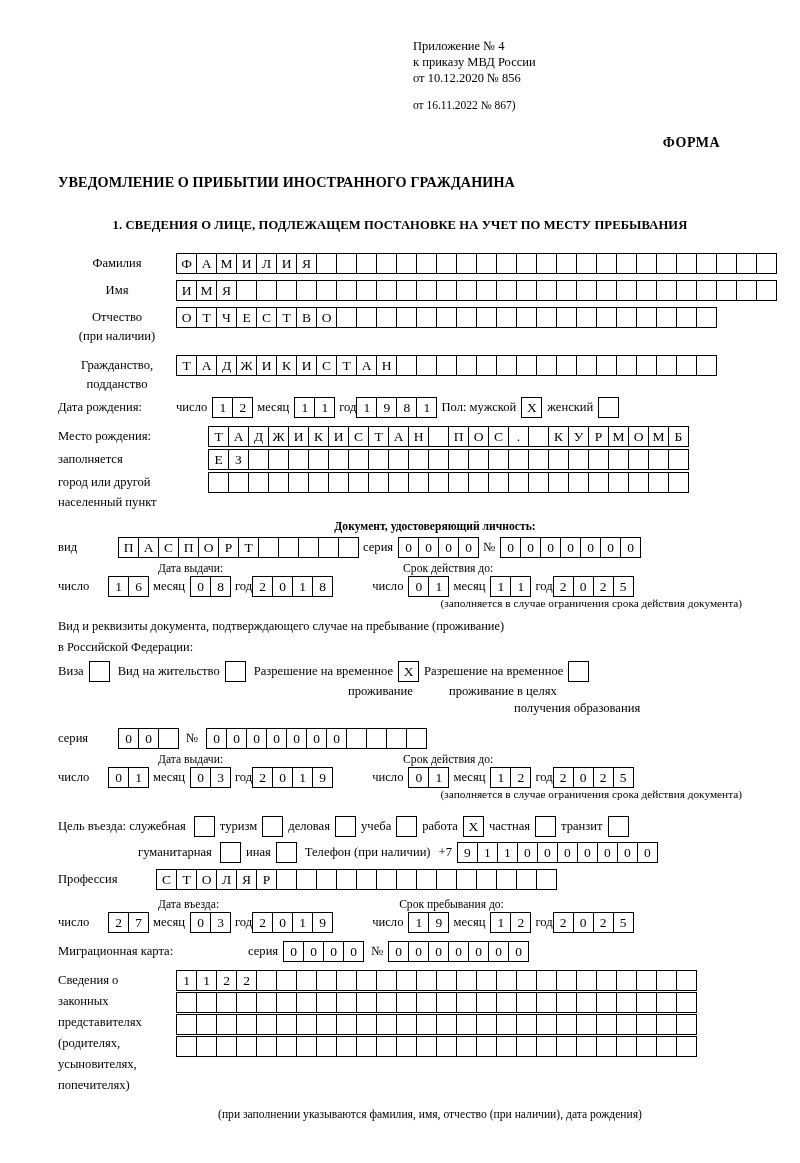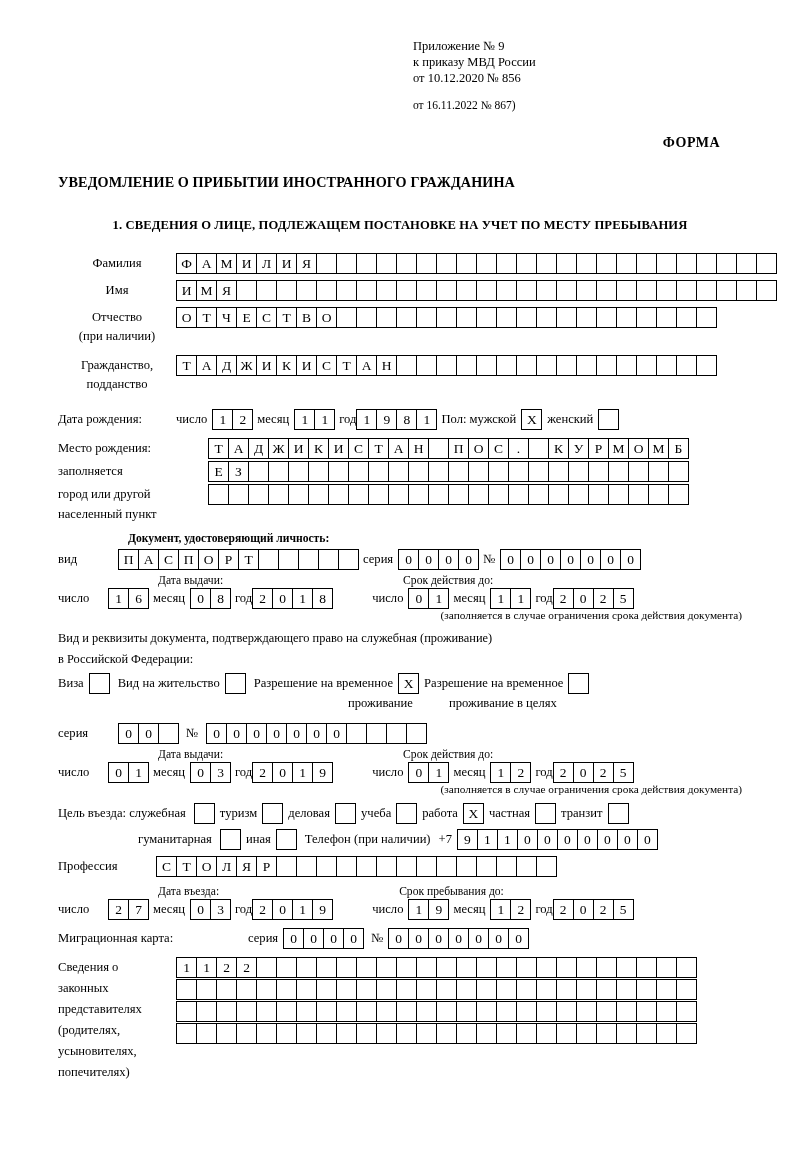--- a/index.html
+++ b/index.html
@@ -113,20 +113,21 @@
     width: 150px;
     font-size: 12.6px;
     flex: none;
   }
   .note-r {
     font-size: 11.3px;
     margin-left: 260px;
     text-align: right;
   }
   .small-center {
+    text-align: center;
     font-size: 11.6px;
     font-weight: bold;
     margin-top: 10px;
   }
   .block-lbl {
     font-size: 12.4px;
     margin-top: 10px;
   }
   .footer-note {
     font-size: 11.6px;
@@ -138,21 +139,21 @@
     font-size: 12.6px;
     line-height: 21px;
   }
 </style>
 </head>
 <body>
 
 <div class="page">
 
   <div class="doc-header">
-    <div>Приложение № 9</div>
+    <div>Приложение № 4</div>
     <div>к приказу МВД России</div>
     <div>от 10.12.2020 № 856</div>
     <div class="grp2">
       <div>от 16.11.2022 № 867)</div>
     </div>
   </div>
 
   <div class="form-word">ФОРМА</div>
 
   <div class="title">
@@ -298,21 +299,21 @@
         <div class="bx"></div>
         <div class="bx"></div>
         <div class="bx"></div>
         <div class="bx"></div>
       </div>
   </div>
   <div class="row" style="margin-top:1px">
     <div class="left-col">подданство</div>
   </div>
 
-  <div class="row" style="margin-top:17px">
+  <div class="row" style="margin-top:5px">
     <div class="lbl" style="width:118px">Дата рождения:</div>
     <div class="lbl">число</div>
     <div class="sp4"></div>
     <div class="boxes" id="birth-day">
         <div class="bx">1</div>
         <div class="bx">2</div>
       </div>
     <div class="sp4"></div>
     <div class="lbl">месяц</div>
     <div class="sp4"></div>
@@ -517,21 +518,21 @@
     <div class="boxes" id="id-vyear">
         <div class="bx">2</div>
         <div class="bx">0</div>
         <div class="bx">2</div>
         <div class="bx">5</div>
       </div>
   </div>
 
   <div class="note-r">(заполняется в случае ограничения срока действия документа)</div>
 
-  <div class="block-lbl">Вид и реквизиты документа, подтверждающего право на служебная (проживание)</div>
+  <div class="block-lbl">Вид и реквизиты документа, подтверждающего случае на пребывание (проживание)</div>
   <div class="block-lbl" style="margin-top:6px">в Российской Федерации:</div>
 
   <div class="row" style="margin-top:6px">
     <div class="lbl">Виза</div>
     <div class="sp4"></div>
     <div class="chk"></div>
     <div class="gap"></div>
     <div class="lbl">Вид на жительство</div>
     <div class="sp4"></div>
     <div class="chk"></div>
@@ -543,20 +544,24 @@
     <div class="lbl">Разрешение на временное</div>
     <div class="sp4"></div>
     <div class="chk"></div>
   </div>
   <div class="row" style="margin-top:2px">
     <div style="width:290px"></div>
     <div class="lbl">проживание</div>
     <div style="width:36px"></div>
     <div class="lbl">проживание в целях</div>
   </div>
+  <div class="row" style="margin-top:2px">
+    <div style="width:456px"></div>
+    <div class="lbl">получения образования</div>
+  </div>
 
   <div class="row" style="margin-top:12px">
     <div class="lbl" style="width:60px">серия</div>
     <div class="boxes" id="p-series">
         <div class="bx">0</div>
         <div class="bx">0</div>
         <div class="bx"></div>
       </div>
     <div class="gap"></div>
     <div class="lbl">№</div>
@@ -623,21 +628,21 @@
     <div class="boxes" id="p-vyear">
         <div class="bx">2</div>
         <div class="bx">0</div>
         <div class="bx">2</div>
         <div class="bx">5</div>
       </div>
   </div>
 
   <div class="note-r">(заполняется в случае ограничения срока действия документа)</div>
 
-  <div class="row" style="margin-top:8px">
+  <div class="row" style="margin-top:16px">
     <div class="lbl">Цель въезда: служебная</div>
     <div class="gap"></div>
     <div class="chk"></div>
     <div class="sp4"></div>
     <div class="lbl">туризм</div>
     <div class="sp4"></div>
     <div class="chk"></div>
     <div class="sp4"></div>
     <div class="lbl">деловая</div>
     <div class="sp4"></div>
@@ -908,14 +913,15 @@
           <div class="bx"></div>
           <div class="bx"></div>
           <div class="bx"></div>
           <div class="bx"></div>
           <div class="bx"></div>
           <div class="bx"></div>
         </div>
     </div>
   </div>
 
+  <div class="footer-note" style="margin-left:60px">(при заполнении указываются фамилия, имя, отчество (при наличии), дата рождения)</div>
 
 </div>
 
 </body></html>

